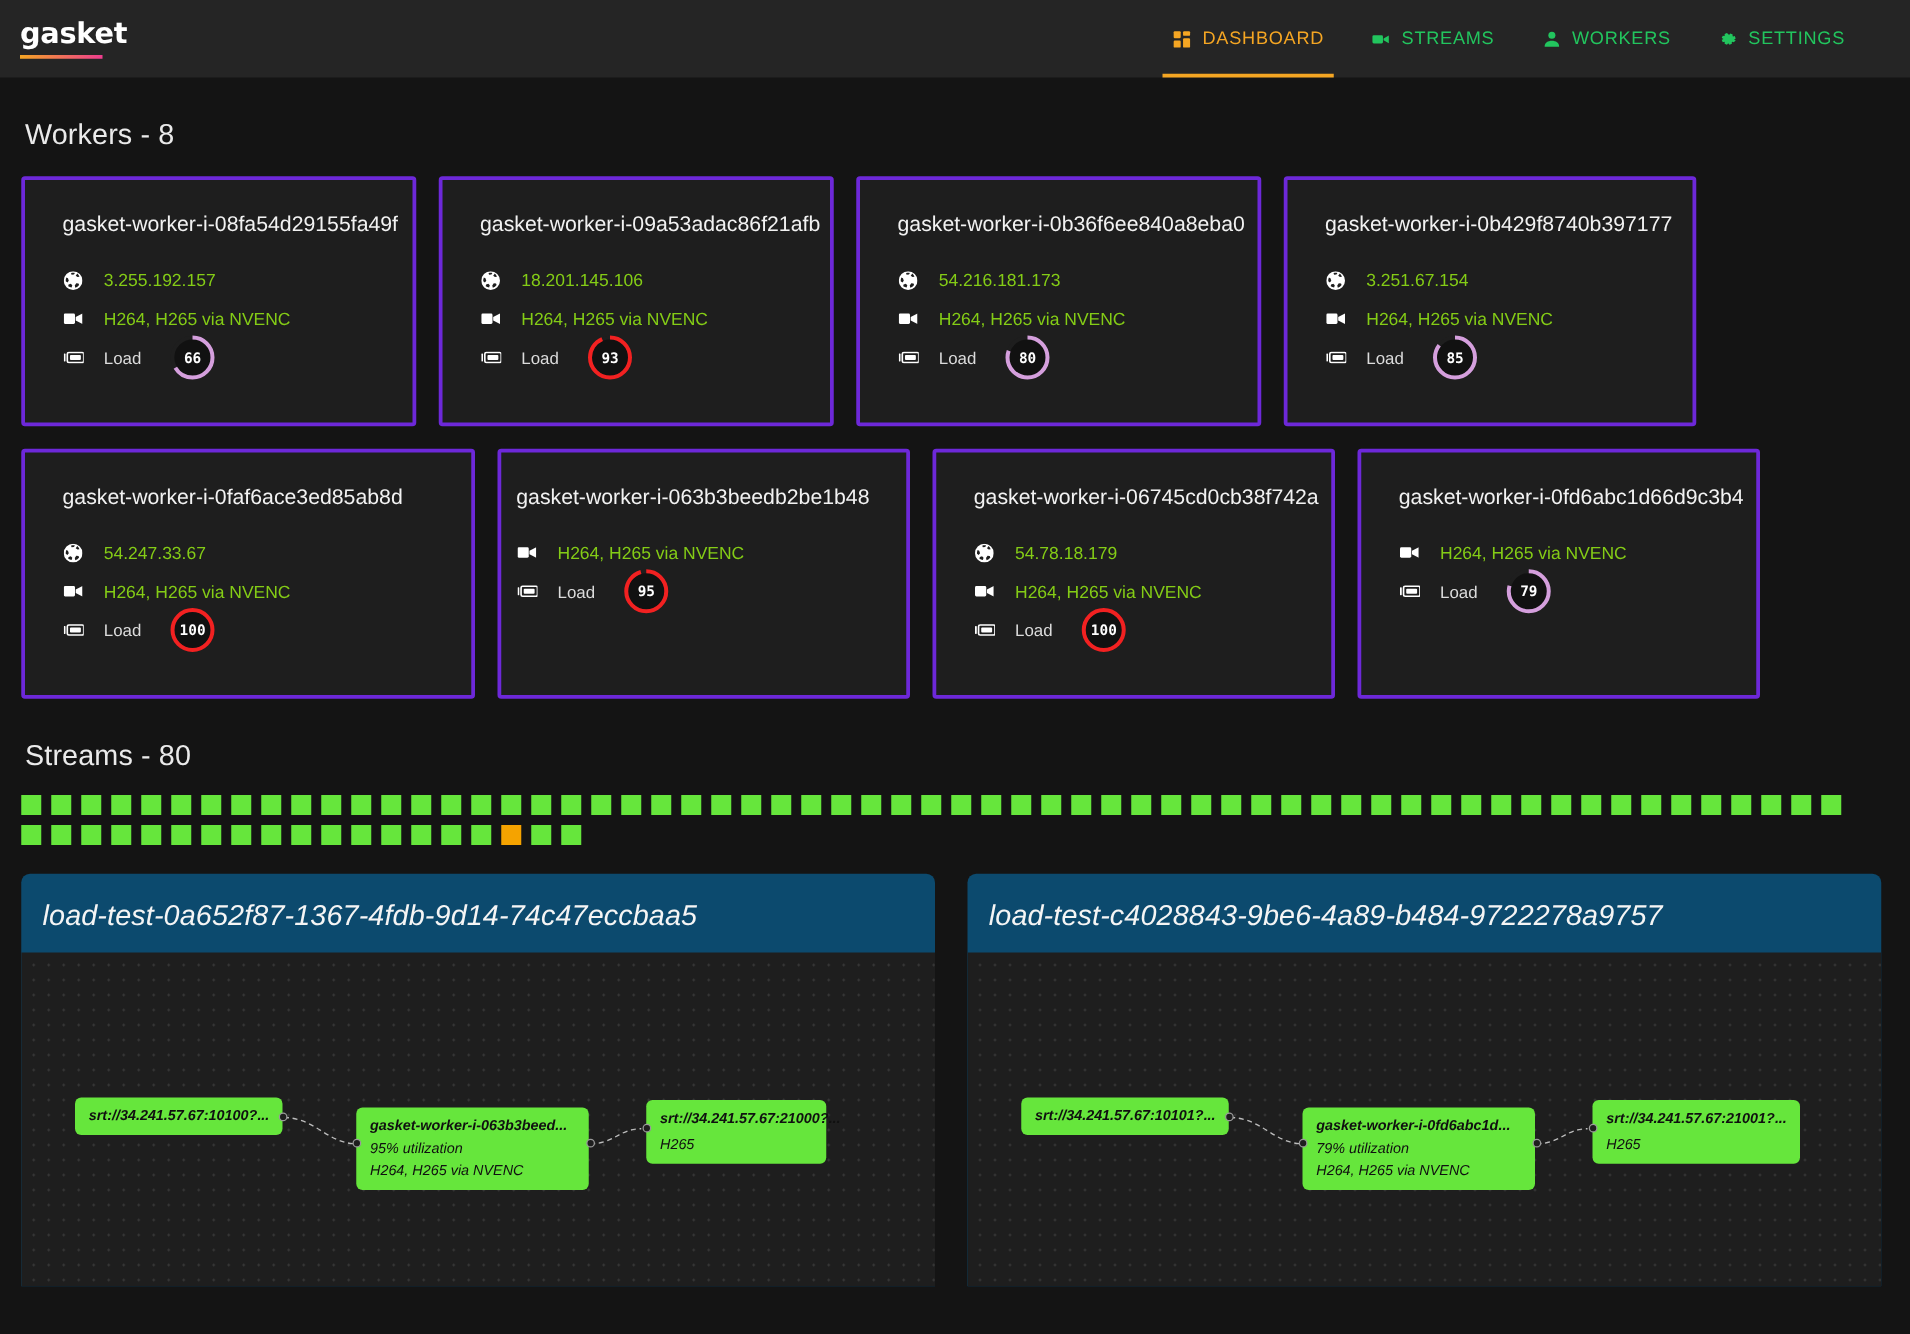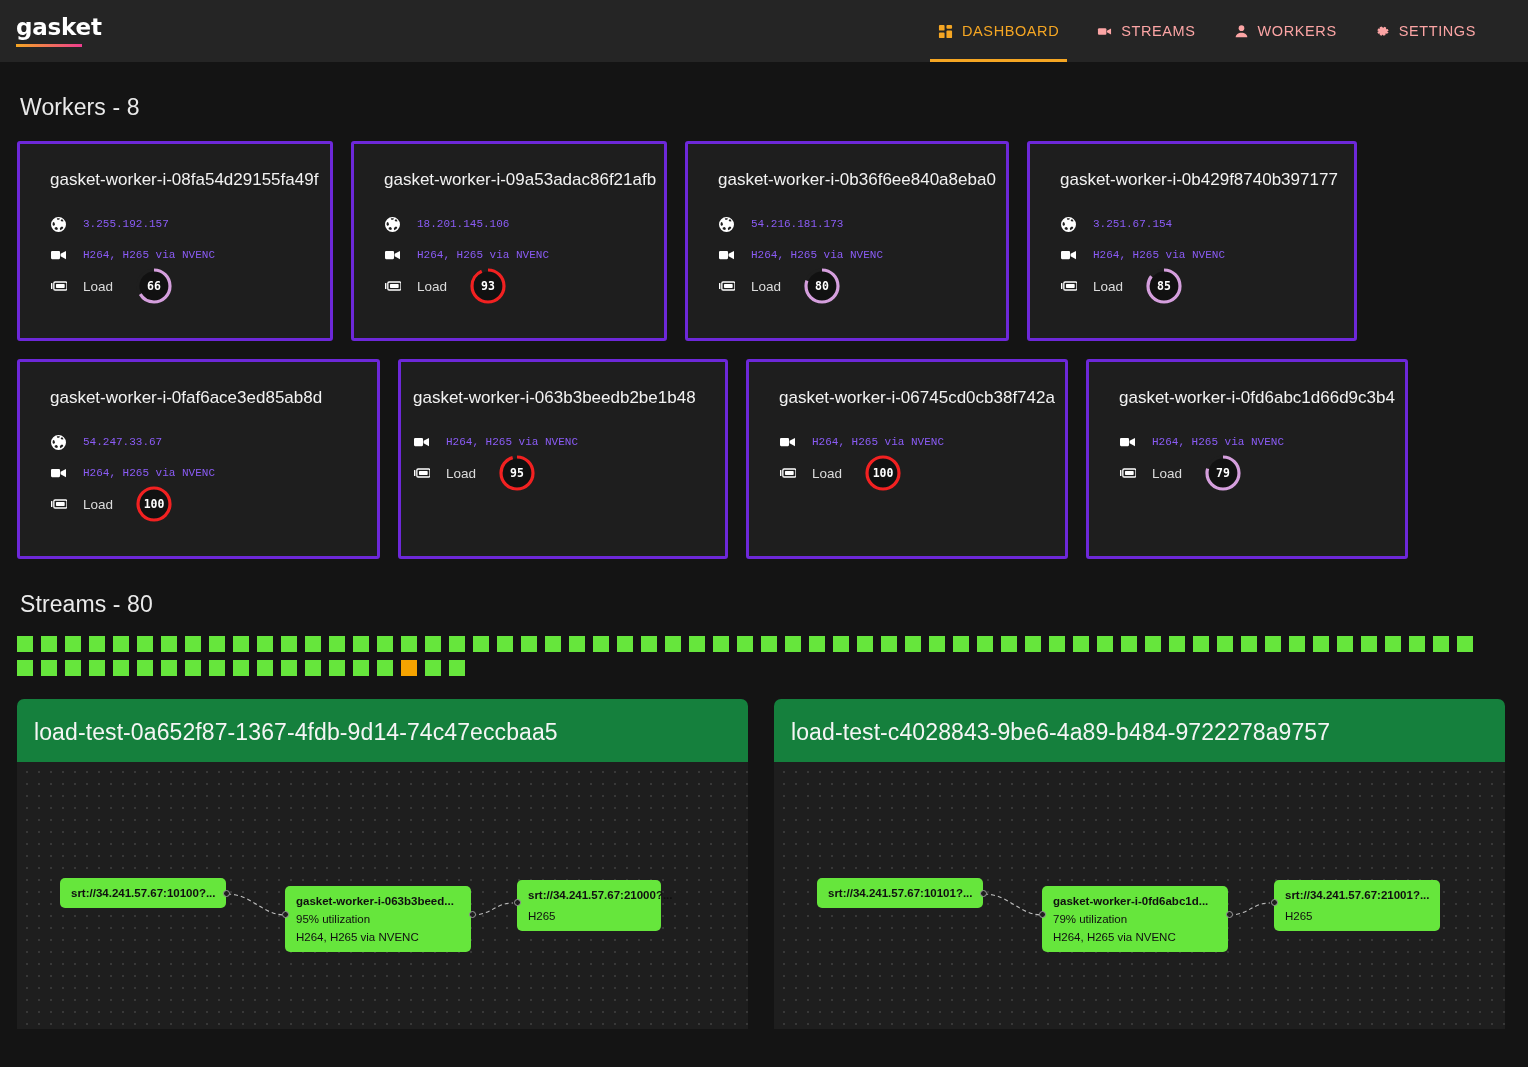--- a/index.html
+++ b/index.html
@@ -23,21 +23,21 @@
     line-height: 1.05;
   }
   .logo-bar {
     width: 66px; height: 3px; margin-top: 4px;
     background: linear-gradient(90deg, #f5a623 0%, #ee3d8f 100%);
   }
   .nav { display: flex; align-items: stretch; height: 62px; }
   .nav-item {
     display: flex; align-items: center; gap: 9px;
     padding: 0 19px; height: 62px; position: relative;
-    color: #fca5a5; font-size: 14.5px; letter-spacing: 0.6px; cursor: pointer;
+    color: #22c55e; font-size: 14.5px; letter-spacing: 0.6px; cursor: pointer;
   }
   .nav-item.active { color: #f5a623; }
   .nav-item.active::after {
     content: ""; position: absolute; left: 11px; right: 11px; bottom: 0;
     height: 3px; background: #f5a623;
   }
   .nav-icon { display: inline-flex; width: 15px; height: 15px; }
   .nav-icon svg { width: 15px; height: 15px; display: block; }
 
   
@@ -57,43 +57,43 @@
     flex: 0 0 auto;
   }
   .worker-name {
     color: #f2f2f2; font-size: 17px; font-weight: 400; white-space: nowrap;
     margin-bottom: 19px;
   }
   .worker-row { display: flex; align-items: center; gap: 16px; height: 30px; }
   .worker-row + .worker-row { margin-top: 1px; }
   .w-icon { width: 17px; display: flex; justify-content: center; color: #fff; }
   .w-icon svg { display: block; }
-  .w-text { color: #8b5cf6; font-size: 11px; font-family: Liberation Mono, monospace; }
+  .w-text { color: #84cc16; font-size: 14px; }
   .load-row { margin-top: 9px; }
   .load-label { color: #dcdcdc; font-size: 13.5px; }
   .gauge { position: relative; width: 38px; height: 38px; margin-left: 6px; }
   .gauge svg { position: absolute; inset: 0; transform: rotate(-90deg); }
   .gauge .val {
     position: absolute; inset: 0; display: flex; align-items: center;
     justify-content: center; font-family: "DejaVu Sans Mono", monospace;
     font-size: 11.5px; font-weight: 700; color: #fff;
   }
 
   
   .stream-squares {
     display: flex; flex-wrap: wrap; gap: 8px;
     padding: 18px 16px 0 17px; width: 1496px;
   }
   .sq { width: 16px; height: 16px; }
 
   
   .flow-row { display: flex; gap: 26px; padding: 23px 16px 0 17px; }
   .flow-panel {
-    background: #15803d; border-radius: 7px 7px 0 0;
-    width: 731px; height: 330px; position: relative; overflow: hidden;
+    background: #0c4a6e; border-radius: 7px 7px 0 0;
+    width: 731px; height: 330px; position: relative; overflow: hidden; font-style: italic;
   }
   .flow-title {
     color: #f5f5f5; font-size: 23px; font-weight: 400;
     padding: 20px 0 0 17px; letter-spacing: 0.1px;
   }
   .flow-canvas {
     position: absolute; left: 0; right: 0; top: 63px; bottom: 0;
     background-color: #1e1e1e;
     background-image: radial-gradient(#383838 1px, transparent 1px);
     background-size: 12px 12px; background-position: 4px 4px;
@@ -371,20 +371,28 @@
           <svg viewBox="0 0 38 38">
             <circle cx="19" cy="19" r="16" fill="#111" stroke="#1e1e1e" stroke-width="3"></circle>
             <circle cx="19" cy="19" r="16" fill="none" stroke="#f22121" stroke-width="3.2" stroke-linecap="butt" stroke-dasharray="100.53" stroke-dashoffset="5.03"></circle>
           </svg>
           <span class="val">95</span>
         </span>
       </div>
     </div>
     <div class="worker-card" style="width: 322px;">
       <div class="worker-name">gasket-worker-i-06745cd0cb38f742a</div>
+      <div class="worker-row">
+        <span class="w-icon">
+          <svg width="15" height="15" viewBox="0 0 16 16" fill="currentColor">
+            <path d="M8 0a8 8 0 100 16A8 8 0 008 0zm5.4 4.6-1.7.3-1.5-1L11.6 2a6.7 6.7 0 011.8 2.6zM8 1.3c.5 0 1 .07 1.5.2L8.7 2.8l-2 .2-.5-1.4C6.7 1.4 7.3 1.3 8 1.3zM2.2 5.3l1.4.6.7 2.1-1.2 1.5-1.4-.9a6.7 6.7 0 01.5-3.3zm1.6 7.6 .3-1.6 1.9-.6 1.3 1.2-.6 2a6.7 6.7 0 01-2.9-1zm6.1 1.2-.5-1.9 1.3-1.9 1.9.2.5 1.3a6.7 6.7 0 01-3.2 2.3z"></path>
+          </svg>
+        </span>
+        <span class="w-text">54.78.18.179</span>
+      </div>
       <div class="worker-row">
         <span class="w-icon">
           <svg width="15" height="12" viewBox="0 0 16 12" fill="currentColor">
             <rect x="0" y="1.6" width="9.6" height="8.8" rx="1.2"></rect>
             <path d="M10.2 4.6 L16 1.6 V10.4 L10.2 7.4 Z"></path>
           </svg>
         </span>
         <span class="w-text">H264, H265 via NVENC</span>
       </div>
       <div class="worker-row load-row">

